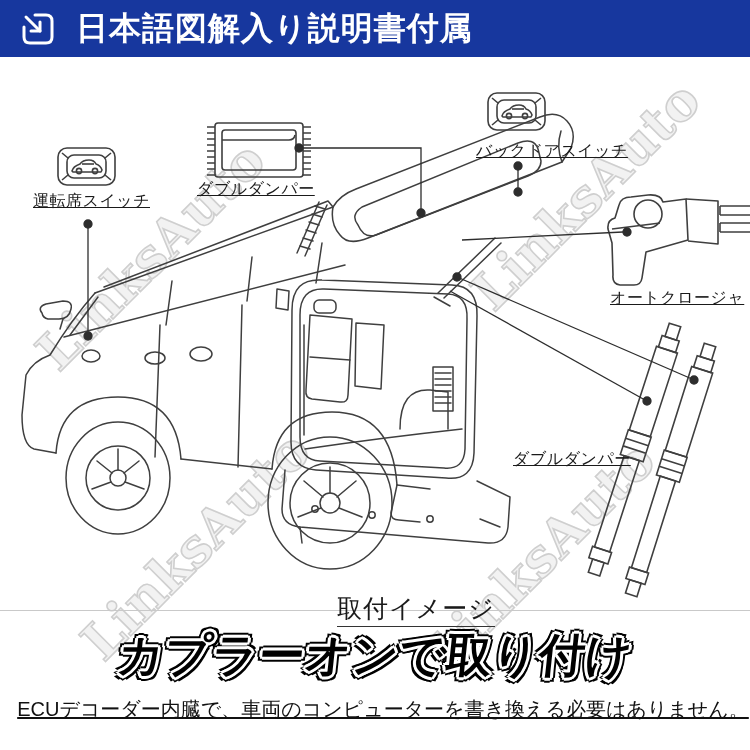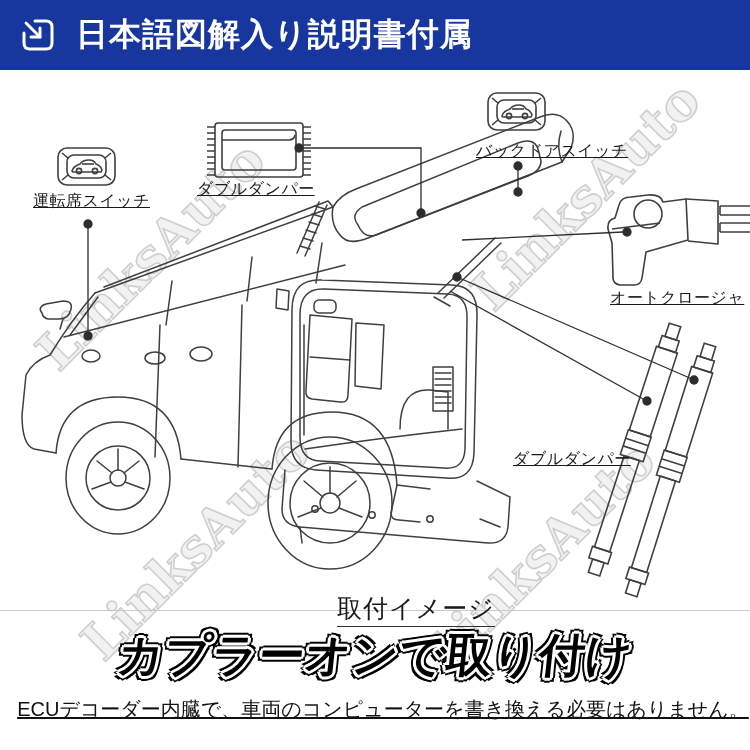--- a/index.html
+++ b/index.html
@@ -3,21 +3,21 @@
 <meta charset="utf-8">
 <style>
   html,body{margin:0;padding:0;}
   body{
     width:750px;height:750px;position:relative;overflow:hidden;
     background:#ffffff;
     font-family:"Liberation Sans","DejaVu Sans",sans-serif;
   }
   
   .header{
-    position:absolute;left:0;top:0;width:750px;height:70px;
+    position:absolute;left:0;top:0;width:750px;height:57px;
     background:#17379e;display:flex;align-items:center;z-index:5;
   }
   .header-icon{margin-left:18px;width:40px;height:40px;flex:0 0 auto;}
   .header-title{
     margin-left:18px;color:#ffffff;font-size:32px;font-weight:bold;
     letter-spacing:1px;white-space:nowrap;
   }
   
   .diagram-svg{position:absolute;left:0;top:57px;z-index:2;}
   .callout-label{

